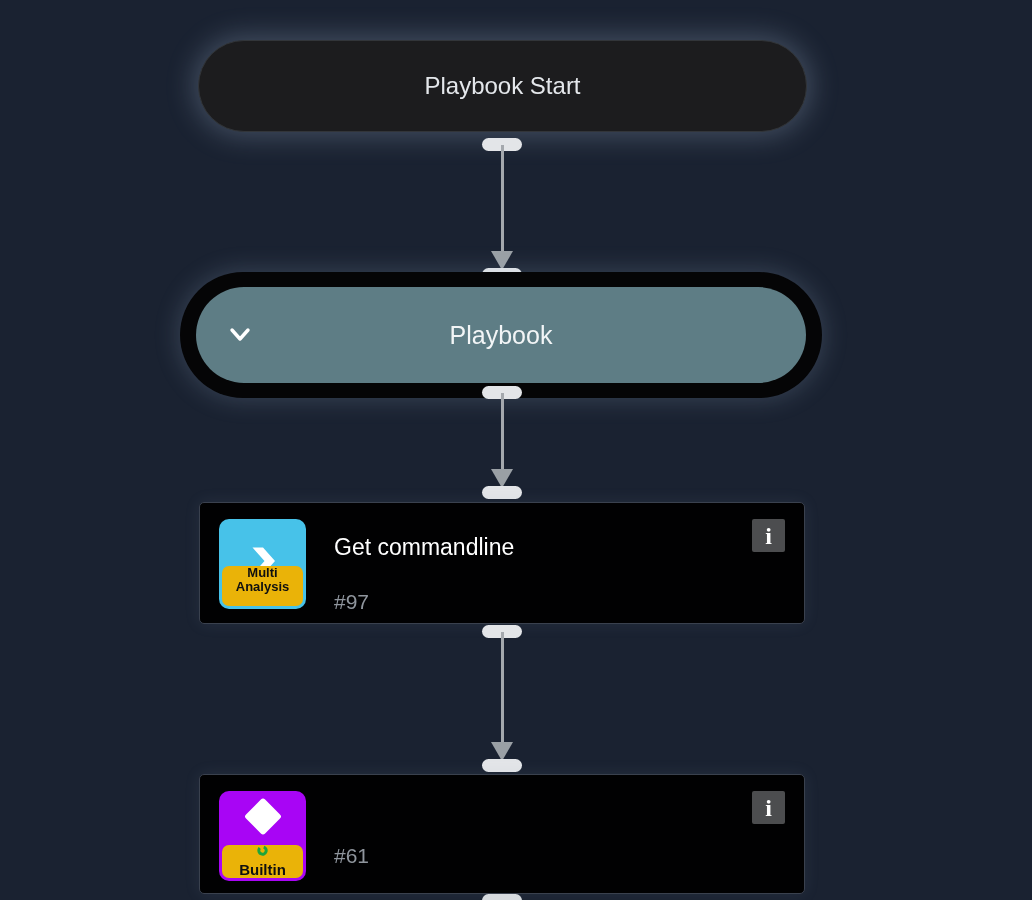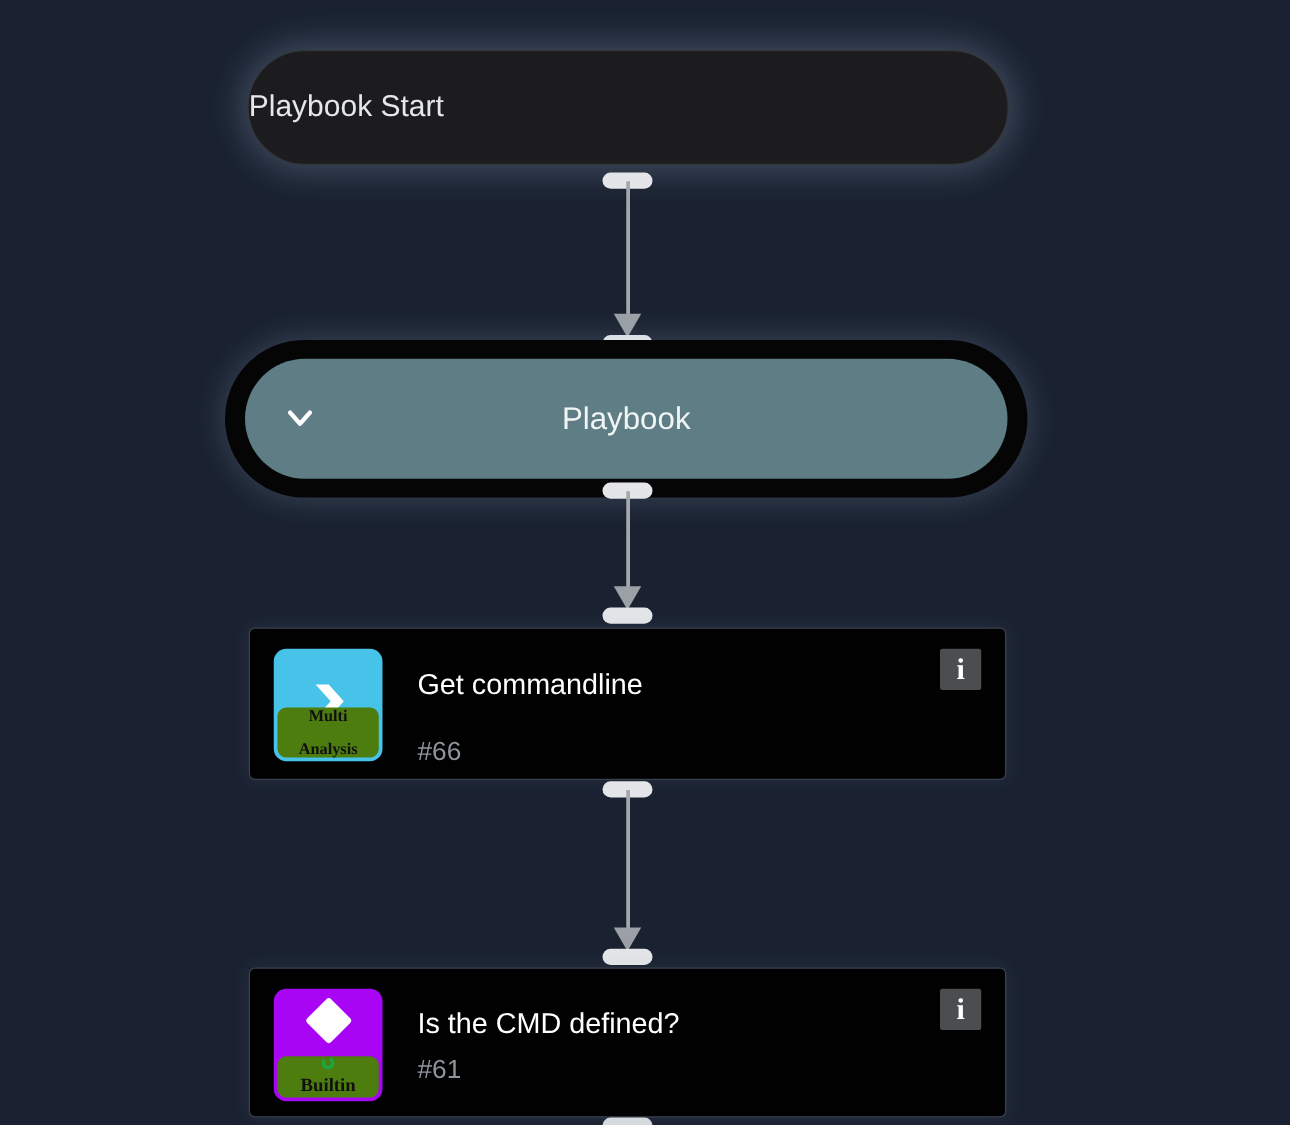--- a/index.html
+++ b/index.html
@@ -15,21 +15,21 @@
   }
 
   
   .start-node {
     position: absolute;
     left: 198px; top: 40px;
     width: 609px; height: 92px;
     background: #1c1c1e;
     border: 1px solid #323539;
     border-radius: 46px;
-    display: flex; align-items: center; 
+    display: flex; align-items: center; justify-content: center;
     box-shadow: 0 0 28px 4px rgba(165,185,212,0.30);
     color: #e4e7eb;
     font-size: 24px;
     cursor: pointer;
   }
 
   
   .section-node {
     position: absolute;
     left: 180px; top: 272px;
@@ -121,27 +121,26 @@
   .diamond {
     width: 27px; height: 27px;
     background: #fff;
     border-radius: 3px;
     transform: rotate(45deg);
   }
 
   .icon-badge {
     position: absolute;
     left: 3px; right: 3px; bottom: 3px;
-    background: #4d7c0f;
+    background: #eab308;
     border-radius: 7px;
     display: flex; flex-direction: column;
-    align-items: center; justify-content: space-between;
+    align-items: center; justify-content: flex-start;
     color: #101010;
     font-weight: bold;
-    font-family: Liberation Serif, serif;
   }
   .icon-badge.two-line { height: 40px; font-size: 13px; line-height: 1.08; }
   .icon-badge.one-line { height: 33px; flex-direction: column; gap: 5px; font-size: 15px; }
 
   .task-title {
     position: absolute;
     left: 134px; top: 31px;
     font-size: 23px;
     color: #ffffff;
     white-space: nowrap;
@@ -206,21 +205,21 @@
     <div class="task-icon mc">
       <svg class="icon-art" width="36" height="36" viewBox="0 0 24 24">
         <polygon points="5,3 12,3 20,12 12,21 5,21 13,12" fill="#ffffff"></polygon>
       </svg>
       <div class="icon-badge two-line">
         <span>Multi</span>
         <span>Analysis</span>
       </div>
     </div>
     <div class="task-title">Get commandline</div>
-    <div class="task-id">#66</div>
+    <div class="task-id">#97</div>
     <div class="info-button">
       <span>i</span>
     </div>
   </div>
 
   <div class="connector conn-3">
     <div class="port top"></div>
     <div class="shaft"></div>
     <div class="arrowhead"></div>
     <div class="port bottom"></div>
@@ -231,21 +230,20 @@
       <div class="icon-art diamond-wrap">
         <div class="diamond"></div>
       </div>
       <div class="icon-badge one-line">
         <svg width="17" height="17" viewBox="0 0 24 24">
           <circle cx="12" cy="12" r="8" fill="none" stroke="#1da53c" stroke-width="6.5" stroke-dasharray="40 10.3" transform="rotate(-70 12 12)"></circle>
         </svg>
         <span>Builtin</span>
       </div>
     </div>
-    <div class="task-title">Is the CMD defined?</div>
     <div class="task-id">#61</div>
     <div class="info-button">
       <span>i</span>
     </div>
   </div>
 
   <div class="port-clipped"></div>
 
 </div>
 

